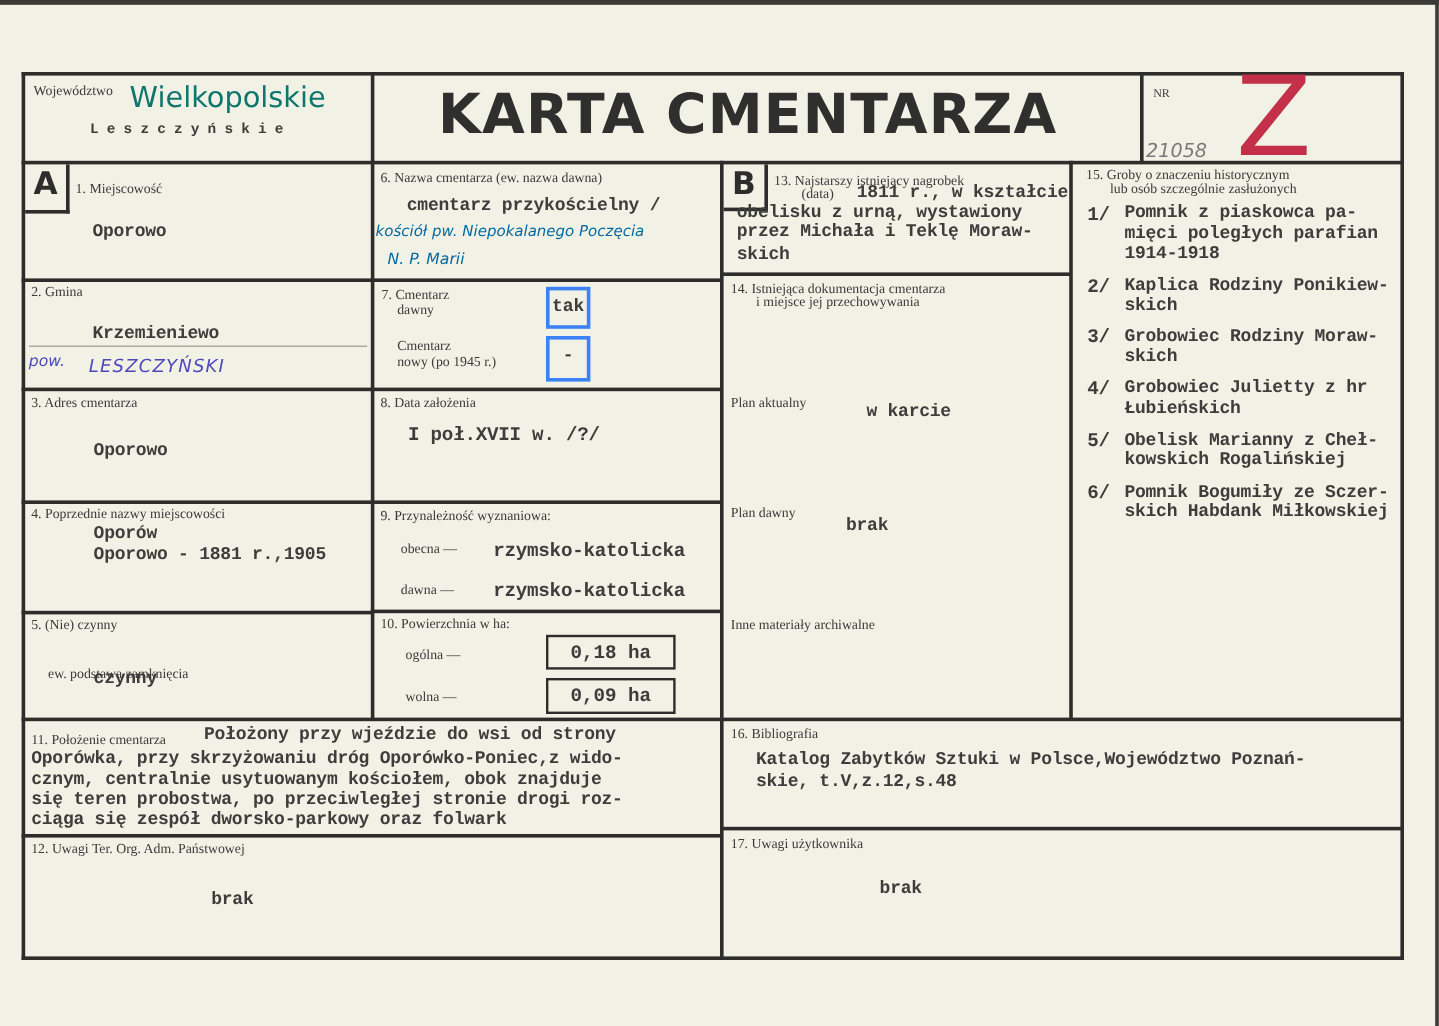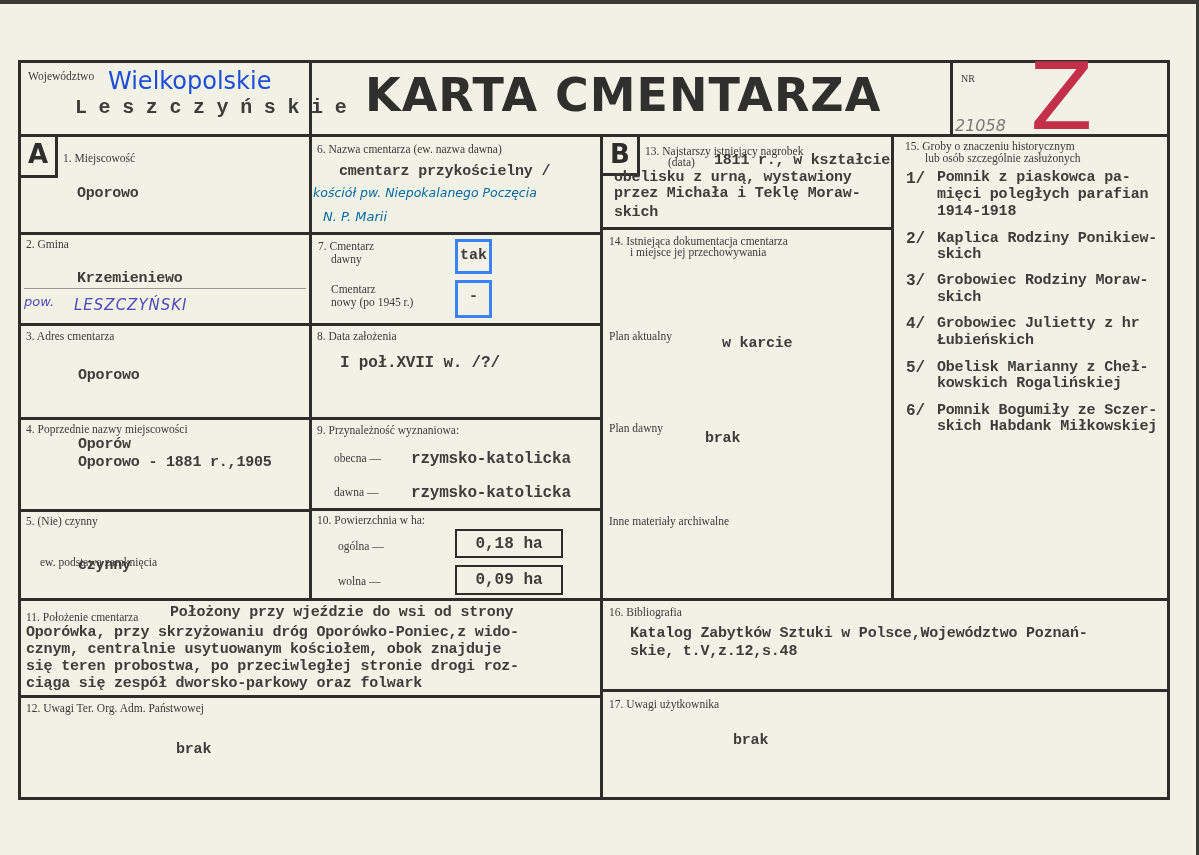--- a/index.html
+++ b/index.html
@@ -32,21 +32,21 @@
     position: absolute; font-family: "DejaVu Sans", sans-serif; font-style: italic;
     font-size: 13px; color: #0369a1; white-space: pre;
   }
   .title {
     position: absolute; left: 365px; top: 68px;
     font-family: "DejaVu Sans", sans-serif; font-weight: bold;
     font-size: 46px; letter-spacing: 1px; color: #2f2f2d;
   }
   .stamp-blue {
     position: absolute; left: 108px; top: 67px;
-    font-family: "DejaVu Sans", sans-serif; font-size: 24px; color: #1d4ed8;
+    font-family: "DejaVu Sans", sans-serif; font-size: 24px; color: #0f766e;
   }
   .pen-blue {
     position: absolute; font-family: "DejaVu Sans", sans-serif; font-style: italic;
     color: #4c4ab8; white-space: pre;
   }
   .letter-box {
     position: absolute; border-right: 3px solid #2d2d2b; border-bottom: 3px solid #2d2d2b;
     font-family: "DejaVu Sans", sans-serif; font-weight: bold; font-size: 26px;
     color: #2d2d2b; text-align: center; line-height: 34px;
   }
@@ -101,21 +101,21 @@
   <div class="ln h" style="left:309px;top:508px;width:292px;"></div>
 
   <div class="ln h" style="left:600px;top:227px;width:292px;"></div>
 
   <div class="ln h" style="left:18px;top:598px;width:1152px;"></div>
   <div class="ln h" style="left:18px;top:695px;width:584px;"></div>
   <div class="ln h" style="left:600px;top:689px;width:570px;"></div>
 
   <div class="lbl" style="left:28px;top:70px;">Województwo</div>
   <div class="stamp-blue">Wielkopolskie</div>
-  <div class="tw" style="left:75px;top:101px;font-size:20px;">L e s z c z y ń s k i e</div>
+  <div class="tw" style="left:75px;top:101px;font-size:12px;">L e s z c z y ń s k i e</div>
   <div class="title">KARTA CMENTARZA</div>
   <div class="lbl" style="left:961px;top:72px;font-size:10px;">NR</div>
   <div class="nrnum">21058</div>
   <div class="bigZ">Z</div>
 
   <div class="letter-box" style="left:21px;top:137px;width:34px;height:38px;">A</div>
   <div class="lbl" style="left:63px;top:152px;">1. Miejscowość</div>
   <div class="tw" style="left:77px;top:187px;">Oporowo</div>
 
   <div class="lbl" style="left:26px;top:238px;">2. Gmina</div>

